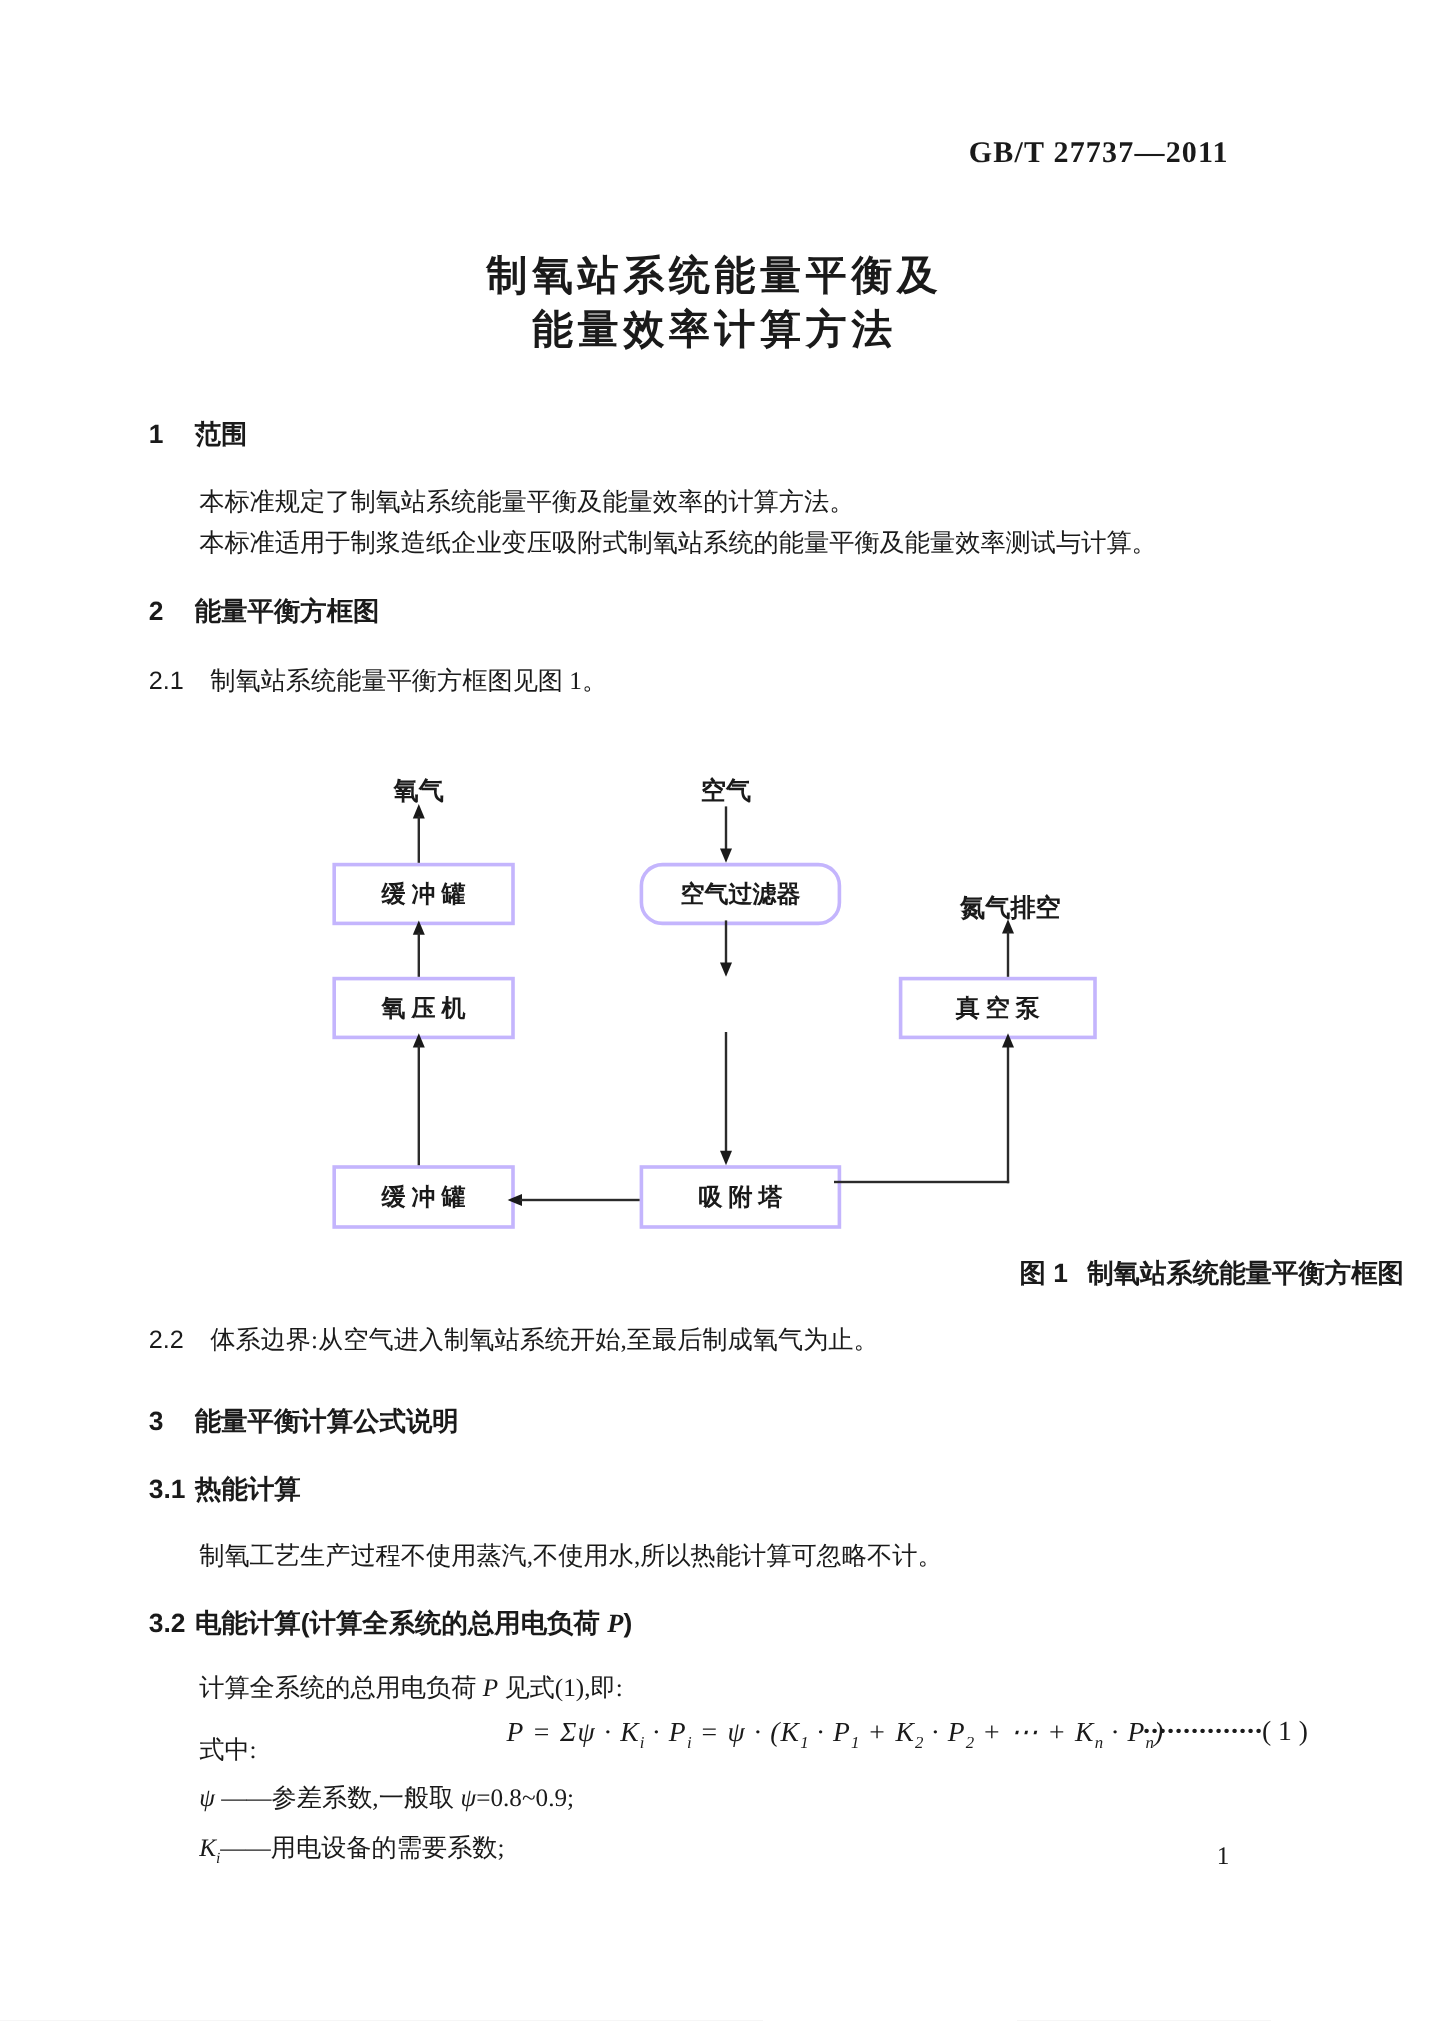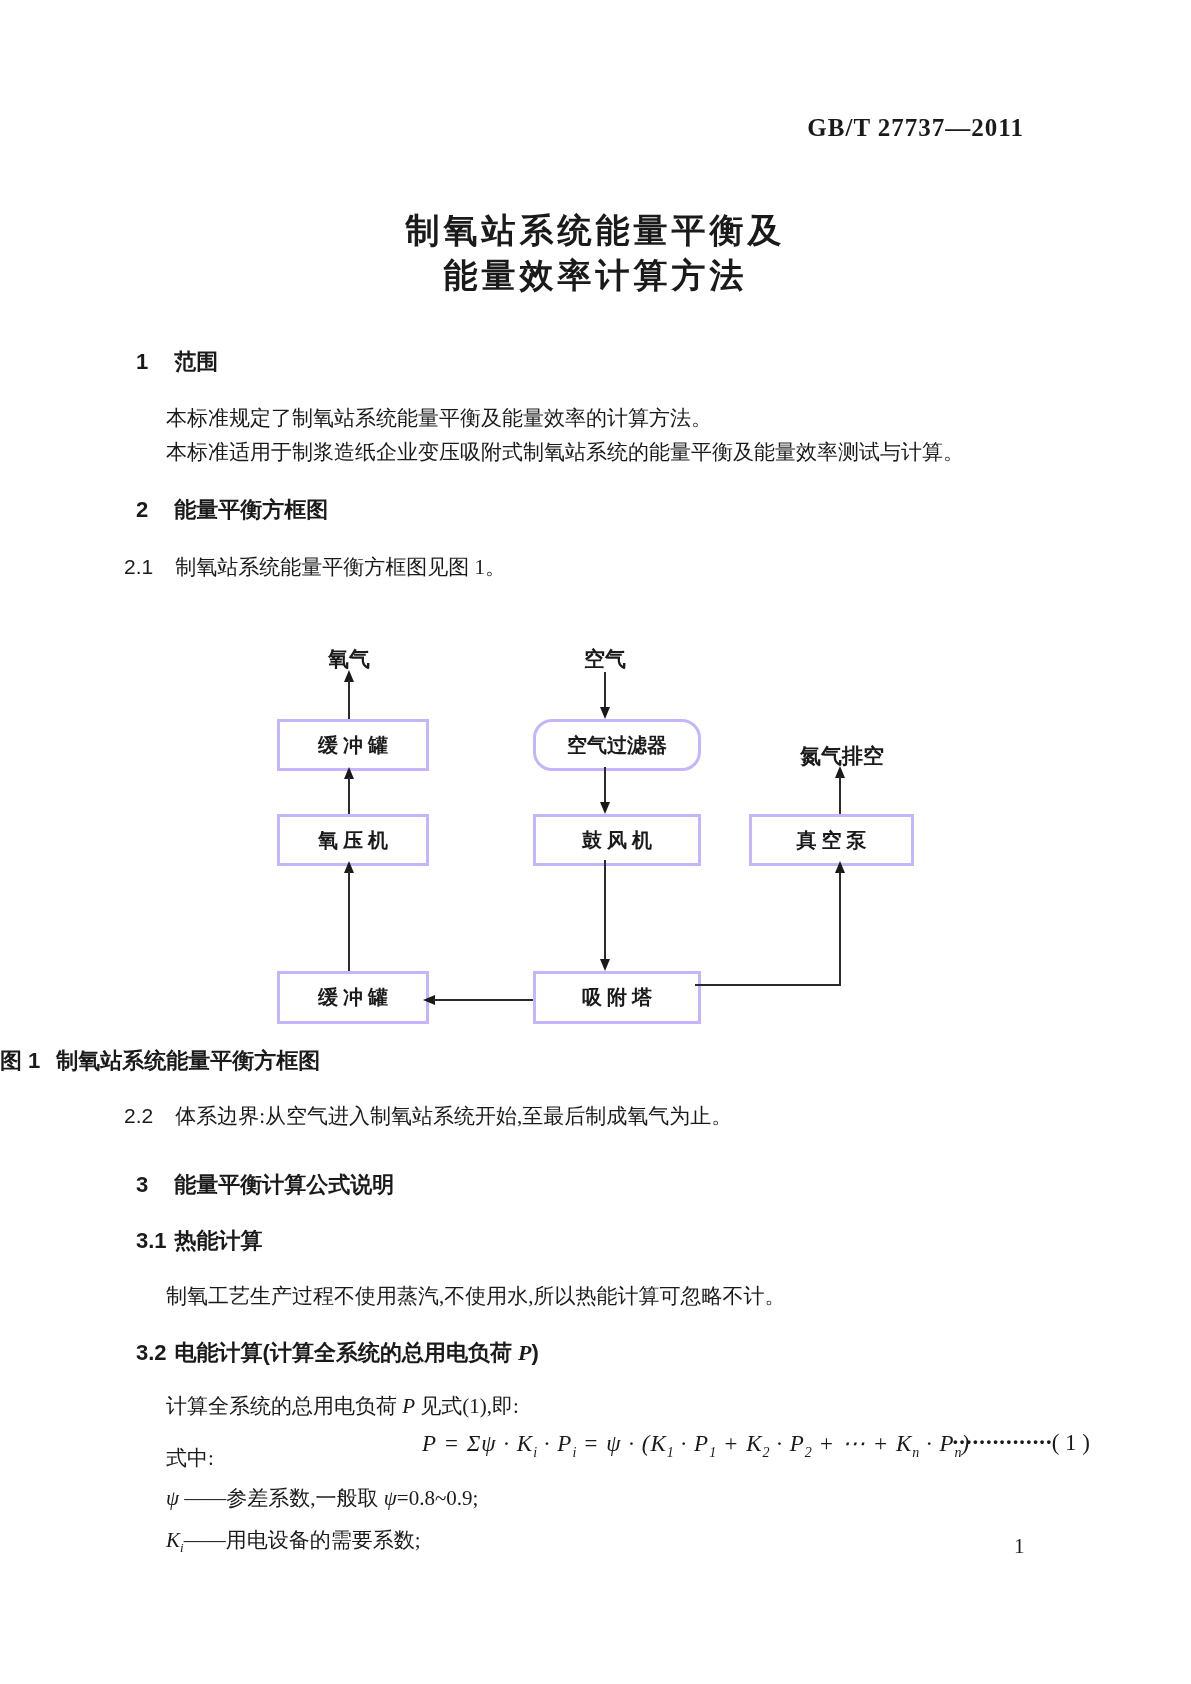--- a/index.html
+++ b/index.html
@@ -7,39 +7,39 @@
     position:relative;width:1191px;height:1684px;margin:0 auto;
     background:#ffffff;color:#1a1a1a;overflow:hidden;
     font-family:"Liberation Serif","DejaVu Serif",serif;
   }
   .abs{position:absolute;}
   .serif{font-family:"Liberation Serif","DejaVu Serif",serif;}
   .sans{font-family:"Liberation Sans","DejaVu Sans",sans-serif;}
   .doc-code{top:114px;right:167px;font-size:25px;font-weight:bold;letter-spacing:1px;text-align:center;}
   .title{left:0;width:1191px;text-align:center;font-weight:bold;font-size:34px;letter-spacing:4px;line-height:45px;}
   .title1{top:208px;} .title2{top:253px;}
-  .h-sec{left:136px;font-size:22px;font-weight:bold;font-family:"Liberation Sans","DejaVu Sans",sans-serif;}
+  .h-sec{left:124px;font-size:22px;font-weight:bold;font-family:"Liberation Sans","DejaVu Sans",sans-serif;}
   .hnum{display:inline-block;margin-right:26px;}
   .hnum2{display:inline-block;margin-right:8px;}
   .body-line{font-size:21px;line-height:24px;}
   .bnum{font-family:"Liberation Sans","DejaVu Sans",sans-serif;display:inline-block;margin-right:22px;}
   
   .dbox{
     position:absolute;border:3px solid #c4b5fd;background:#fff;
     display:flex;align-items:center;justify-content:center;
     font-size:20px;font-weight:600;white-space:pre;
   }
   .flow-label{position:absolute;font-size:21px;font-weight:600;text-align:center;white-space:pre;}
   .vline{position:absolute;width:2px;background:#2b2b2b;}
   .hline{position:absolute;height:2px;background:#2b2b2b;}
   .tri{position:absolute;width:0;height:0;}
   .tri-up{border-left:5px solid transparent;border-right:5px solid transparent;border-bottom:12px solid #1a1a1a;}
   .tri-down{border-left:5px solid transparent;border-right:5px solid transparent;border-top:12px solid #1a1a1a;}
   .tri-left{border-top:5px solid transparent;border-bottom:5px solid transparent;border-right:12px solid #1a1a1a;}
-  .caption{left:0;width:1170px;top:1046px;text-align:left;font-size:22px;font-weight:bold;font-family:"Liberation Sans","DejaVu Sans",sans-serif;}
+  .caption{left:0;width:1170px;top:1046px;text-align:right;font-size:22px;font-weight:bold;font-family:"Liberation Sans","DejaVu Sans",sans-serif;}
   .caption .cnum{margin-right:16px;}
   .formula{font-size:23px;font-style:italic;letter-spacing:1px;white-space:pre;}
   .formula sub{font-size:14px;letter-spacing:0;}
   .leader{font-style:normal;font-weight:bold;letter-spacing:-1px;}
   .eqno{font-style:normal;letter-spacing:0;}
   .varit{font-style:italic;}
   .pagenum{left:1014px;top:1534px;font-size:21px;}
 </style>
 </head>
 <body>
@@ -64,21 +64,20 @@
     <span class="bnum">2.1</span><span>制氧站系统能量平衡方框图见图 1。</span>
   </div>
 
   <div class="flow-label" style="left:309px;top:645px;width:80px;">氧气</div>
   <div class="flow-label" style="left:565px;top:645px;width:80px;">空气</div>
   <div class="flow-label" style="left:792px;top:742px;width:100px;">氮气排空</div>
 
   <div class="dbox" style="left:277px;top:719px;width:146px;height:46px;">缓 冲 罐</div>
   <div class="dbox" style="left:533px;top:719px;width:162px;height:46px;border-radius:19px;">空气过滤器</div>
   <div class="dbox" style="left:277px;top:814px;width:146px;height:46px;">氧 压 机</div>
-  <div class="dbox" style="left:533px;top:814px;width:162px;height:46px;">鼓 风 机</div>
   <div class="dbox" style="left:749px;top:814px;width:159px;height:46px;">真 空 泵</div>
   <div class="dbox" style="left:277px;top:971px;width:146px;height:47px;">缓 冲 罐</div>
   <div class="dbox" style="left:533px;top:971px;width:162px;height:47px;">吸 附 塔</div>
 
   <div class="tri tri-up" style="left:344px;top:670px;"></div>
   <div class="vline" style="left:348px;top:680px;height:39px;"></div>
 
   <div class="vline" style="left:604px;top:672px;height:37px;"></div>
   <div class="tri tri-down" style="left:600px;top:707px;"></div>
 

